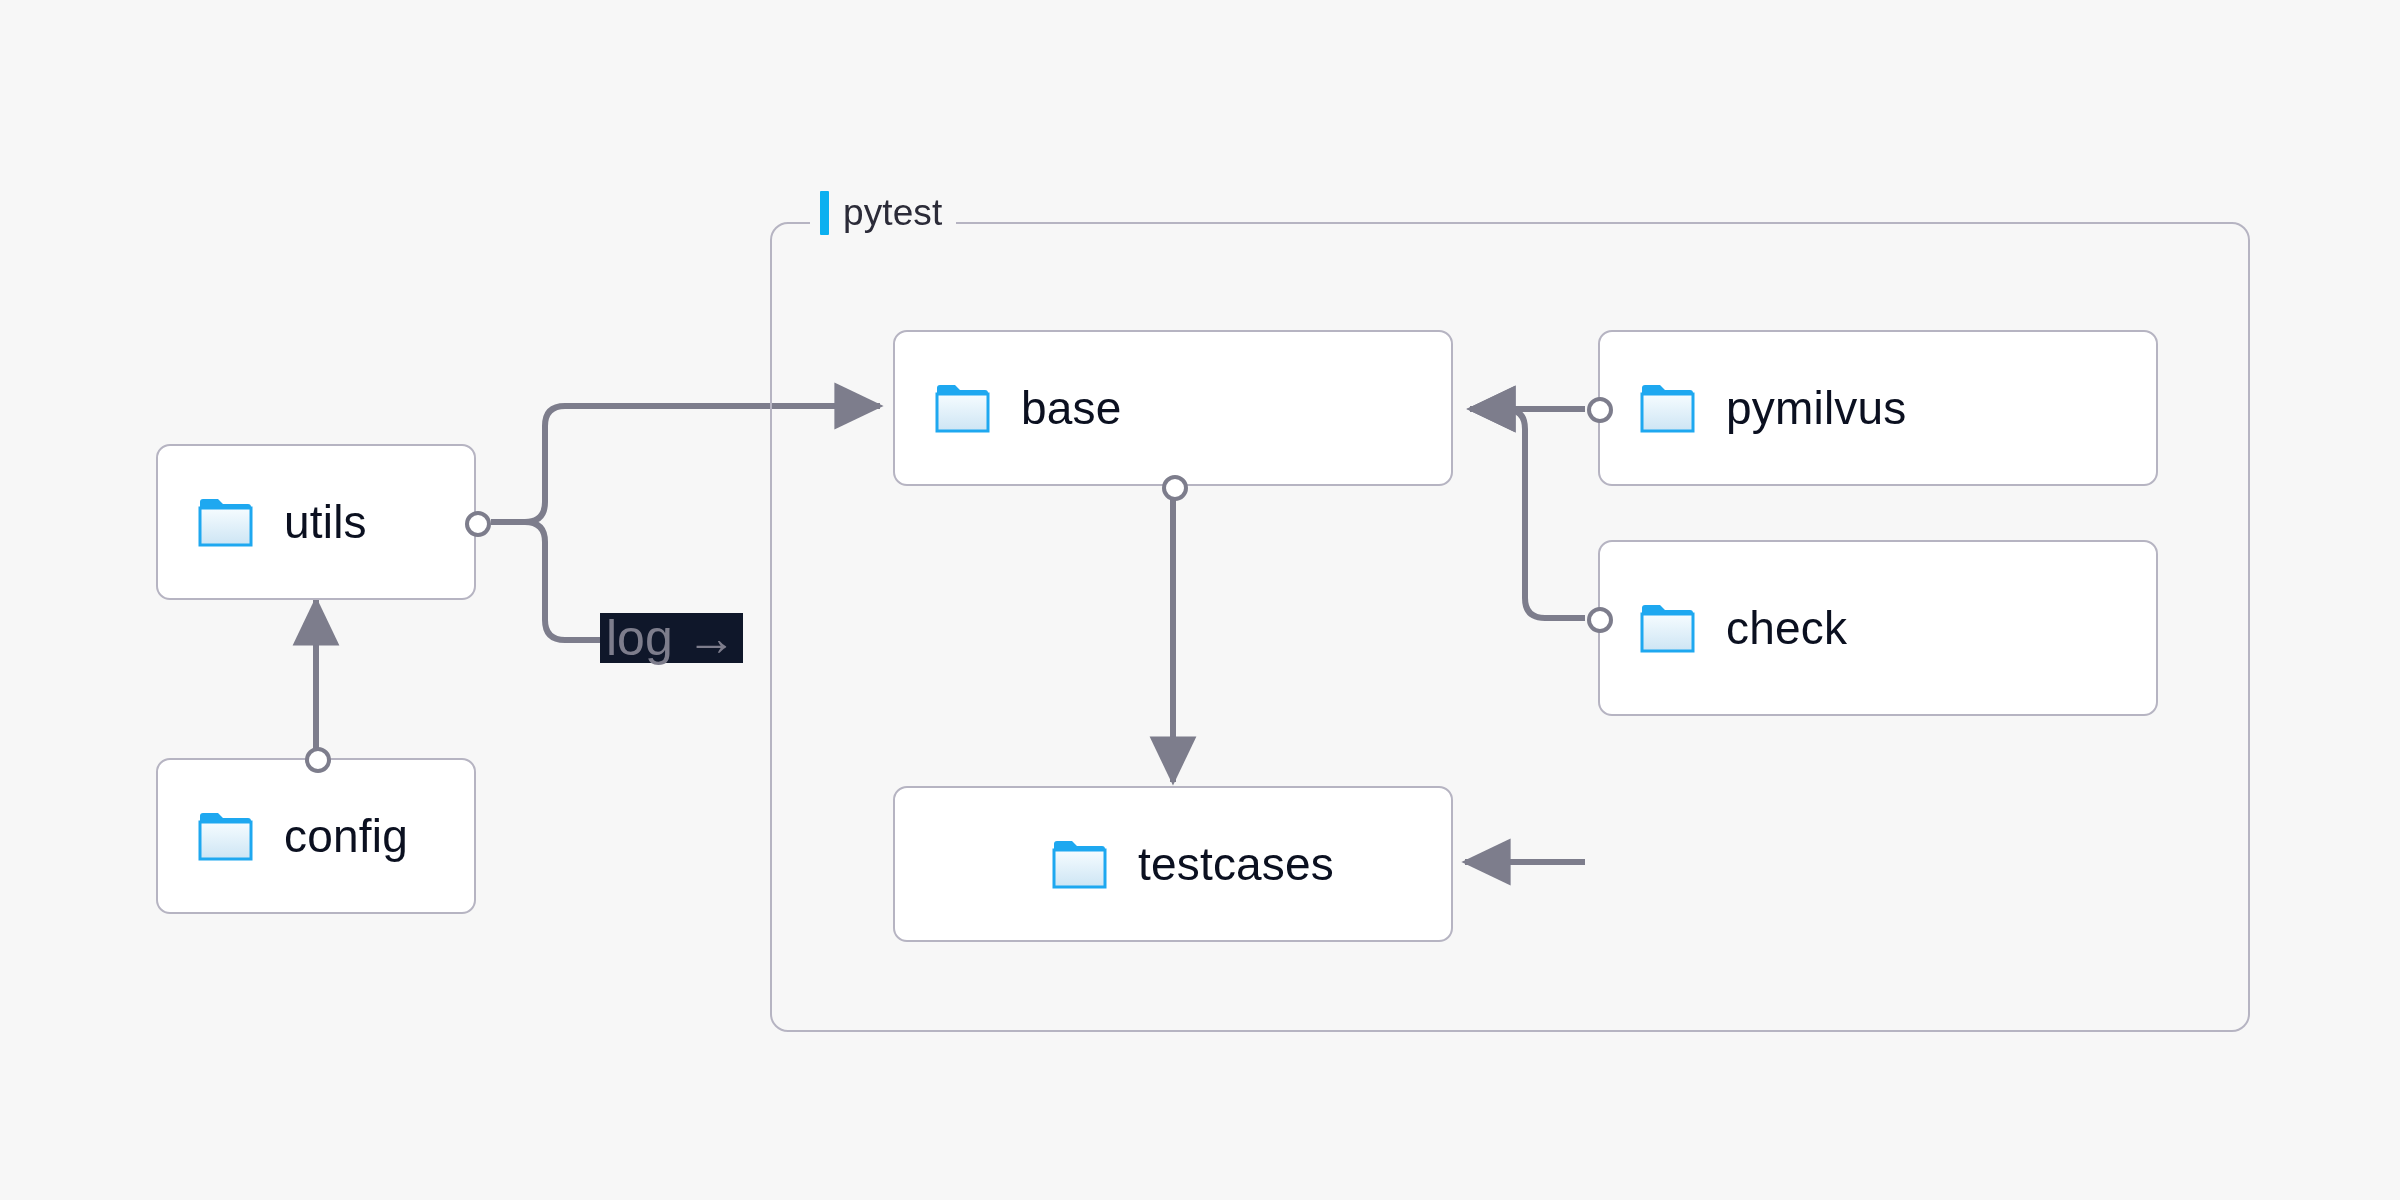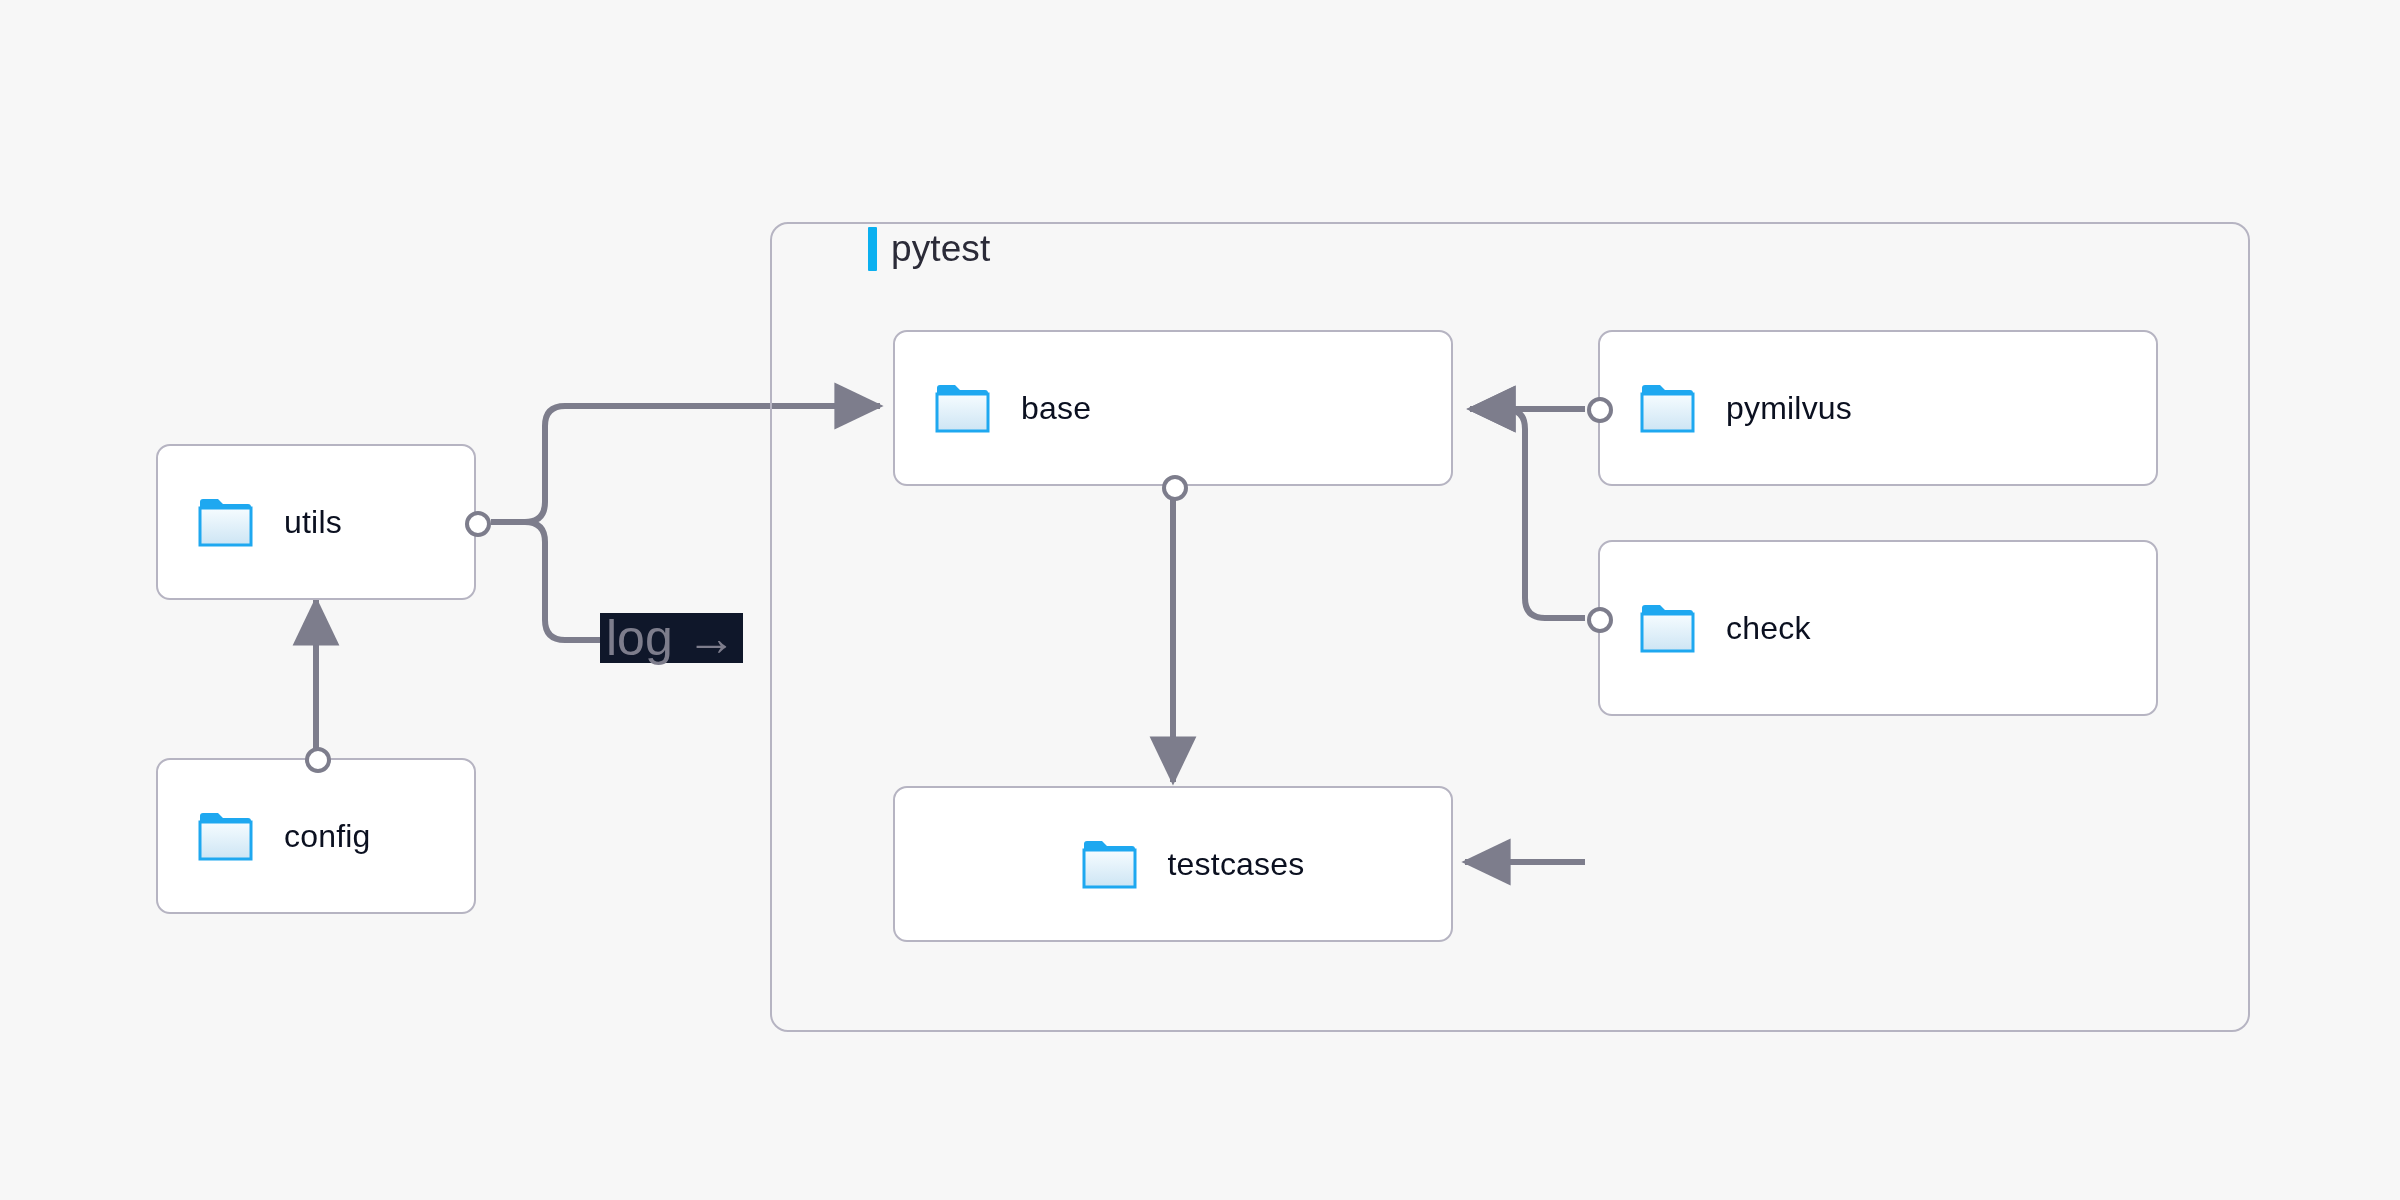--- a/index.html
+++ b/index.html
@@ -62,21 +62,21 @@
     box-sizing: border-box;
     background: #ffffff;
     border: 2px solid #b6b4c2;
     border-radius: 14px;
     display: flex;
     align-items: center;
     padding-left: 38px;
     gap: 28px;
   }
   .node-label {
-    font-size: 32px;
+    font-size: 46px;
     color: #0b1020;
     letter-spacing: 0.2px;
     white-space: nowrap;
   }
   .folder-icon {
     width: 60px;
     height: 52px;
     flex: 0 0 auto;
     display: block;
   }
@@ -132,21 +132,21 @@
       <path d="M 1585,409 L 1470,409" marker-end="url(#arrow)"></path>
 
       <path d="M 1585,618 L 1545,618 Q 1525,618 1525,598 L 1525,429 Q 1525,409 1505,409 L 1470,409" marker-end="url(#arrow)"></path>
 
       <path d="M 1585,862 L 1465,862" marker-end="url(#arrow)"></path>
     </g>
   </svg>
 
   <div class="group-box" style="left:770px; top:222px; width:1480px; height:810px;"></div>
 
-  <div class="group-label" style="left:858px; top:190px;margin-top:36px;">
+  <div class="group-label" style="left:810px; top:190px;">
     <span class="group-label-bar"></span>
     <span class="group-label-text">pytest</span>
   </div>
 
   <div class="edge-label" style="left:600px; top:613px;">log →</div>
 
   <div class="node" style="left:156px; top:444px; width:320px; height:156px;">
     <svg class="folder-icon" viewBox="0 0 60 52">
       <path d="M4,9 L4,6 Q4,3 7,3 L22,3 L27,8 L52,8 Q55,8 55,11 L55,15 L4,15 Z" fill="#1ea8f0"></path>
       <rect x="4" y="12" width="51" height="37" fill="url(#folderGrad)" stroke="#1ea8f0" stroke-width="3"></rect>

